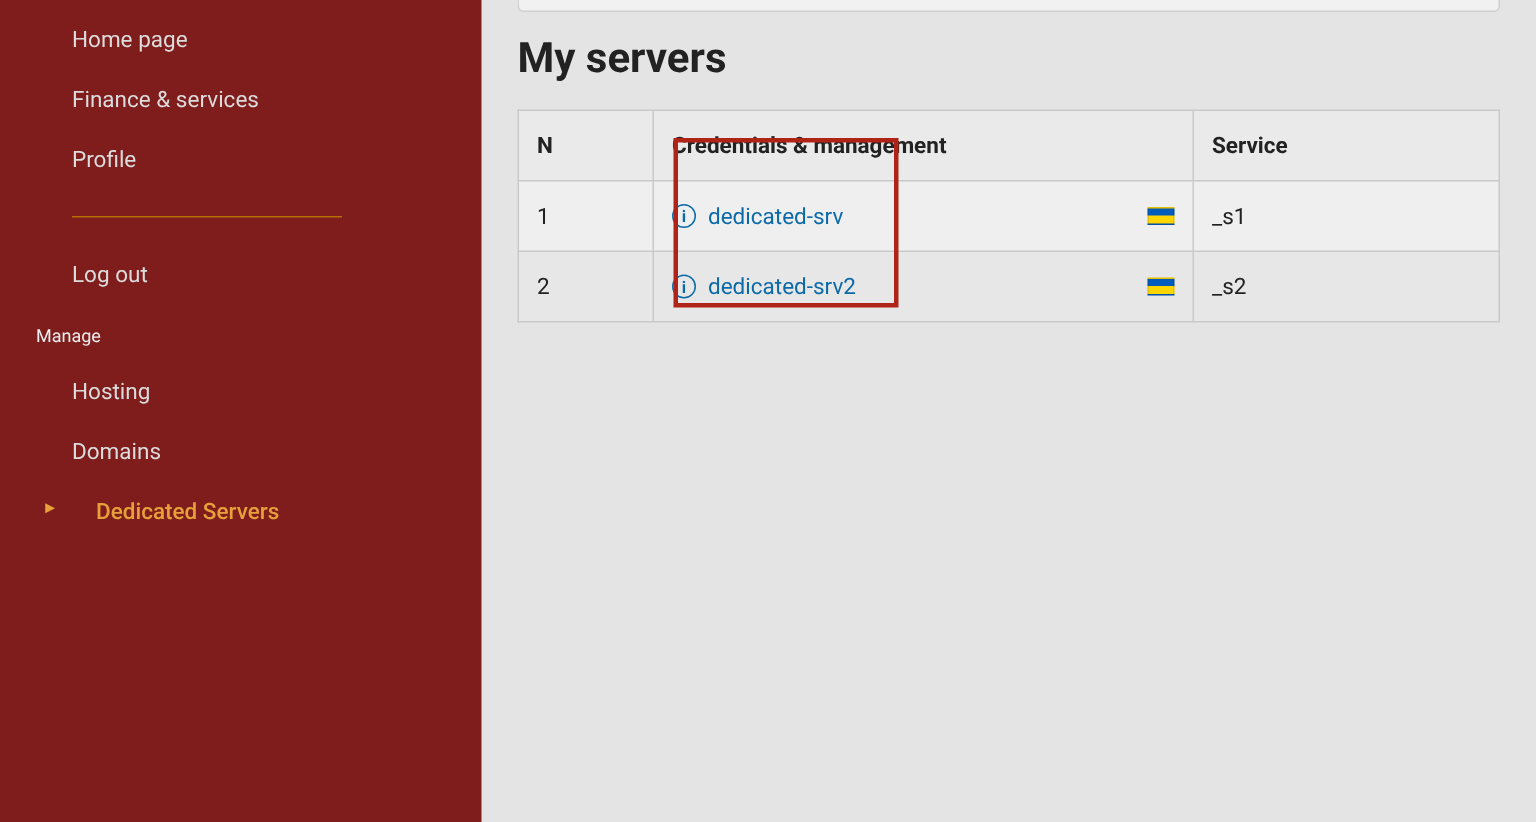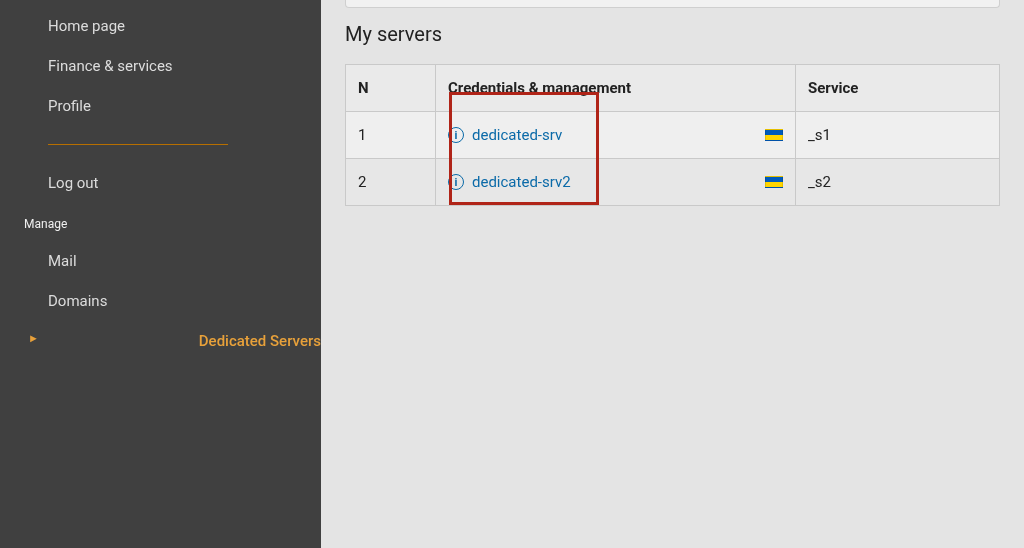--- a/index.html
+++ b/index.html
@@ -10,21 +10,21 @@
     color: #222;
     width: 1024px;
     height: 548px;
     overflow: hidden;
     position: relative;
   }
   .sidebar {
     position: absolute;
     left: 0; top: 0; bottom: 0;
     width: 321px;
-    background: #404040;
+    background: #7f1d1d;
     color: #d9d9d9;
     padding-top: 6px;
   }
   .nav-group { padding: 0 0 0 0; }
   .nav-item {
     display: block;
     padding: 11px 0 11px 48px;
     font-size: 15px;
     color: #dcdcdc;
     cursor: pointer;
@@ -37,22 +37,21 @@
   }
   .section-title {
     padding: 14px 0 10px 24px;
     font-size: 12px;
     color: #efefef;
   }
   .nav-item.active {
     color: #e8a13a;
     font-weight: 500;
     position: relative;
-    padding-left: 48px;
-    text-align: right;
+    padding-left: 64px;
   }
   .nav-item.active::before {
     content: "►";
     position: absolute;
     left: 28px;
     top: 11px;
     font-size: 11px;
     color: #e8a13a;
   }
   .main {
@@ -63,22 +62,22 @@
   .topbar {
     height: 8px;
     margin: 0 0 14px 0;
     border-bottom-left-radius: 4px;
     border-bottom-right-radius: 4px;
     border: 1px solid #cfcfcf;
     border-top: none;
     background: #f1f1f1;
   }
   .page-title {
-    font-size: 20px;
-    font-weight: 400;
+    font-size: 28px;
+    font-weight: 700;
     color: #222;
     margin: 10px 0 18px 0;
   }
   table.servers {
     width: 100%;
     border-collapse: collapse;
     background: #eaeaea;
   }
   table.servers th, table.servers td {
     border: 1px solid #c9c9c9;
@@ -143,21 +142,21 @@
   <div class="nav-group">
     <div class="nav-item">Home page</div>
     <div class="nav-item">Finance &amp; services</div>
     <div class="nav-item">Profile</div>
   </div>
   <div class="divider"></div>
   <div class="nav-item">Log out</div>
 
   <div class="section-title">Manage</div>
   <div class="nav-group">
-    <div class="nav-item">Mail</div>
+    <div class="nav-item">Hosting</div>
     <div class="nav-item">Domains</div>
     <div class="nav-item active">Dedicated Servers</div>
   </div>
 </div>
 
 <div class="main">
   <div class="topbar"></div>
   <h1 class="page-title">My servers</h1>
 
   <table class="servers">

